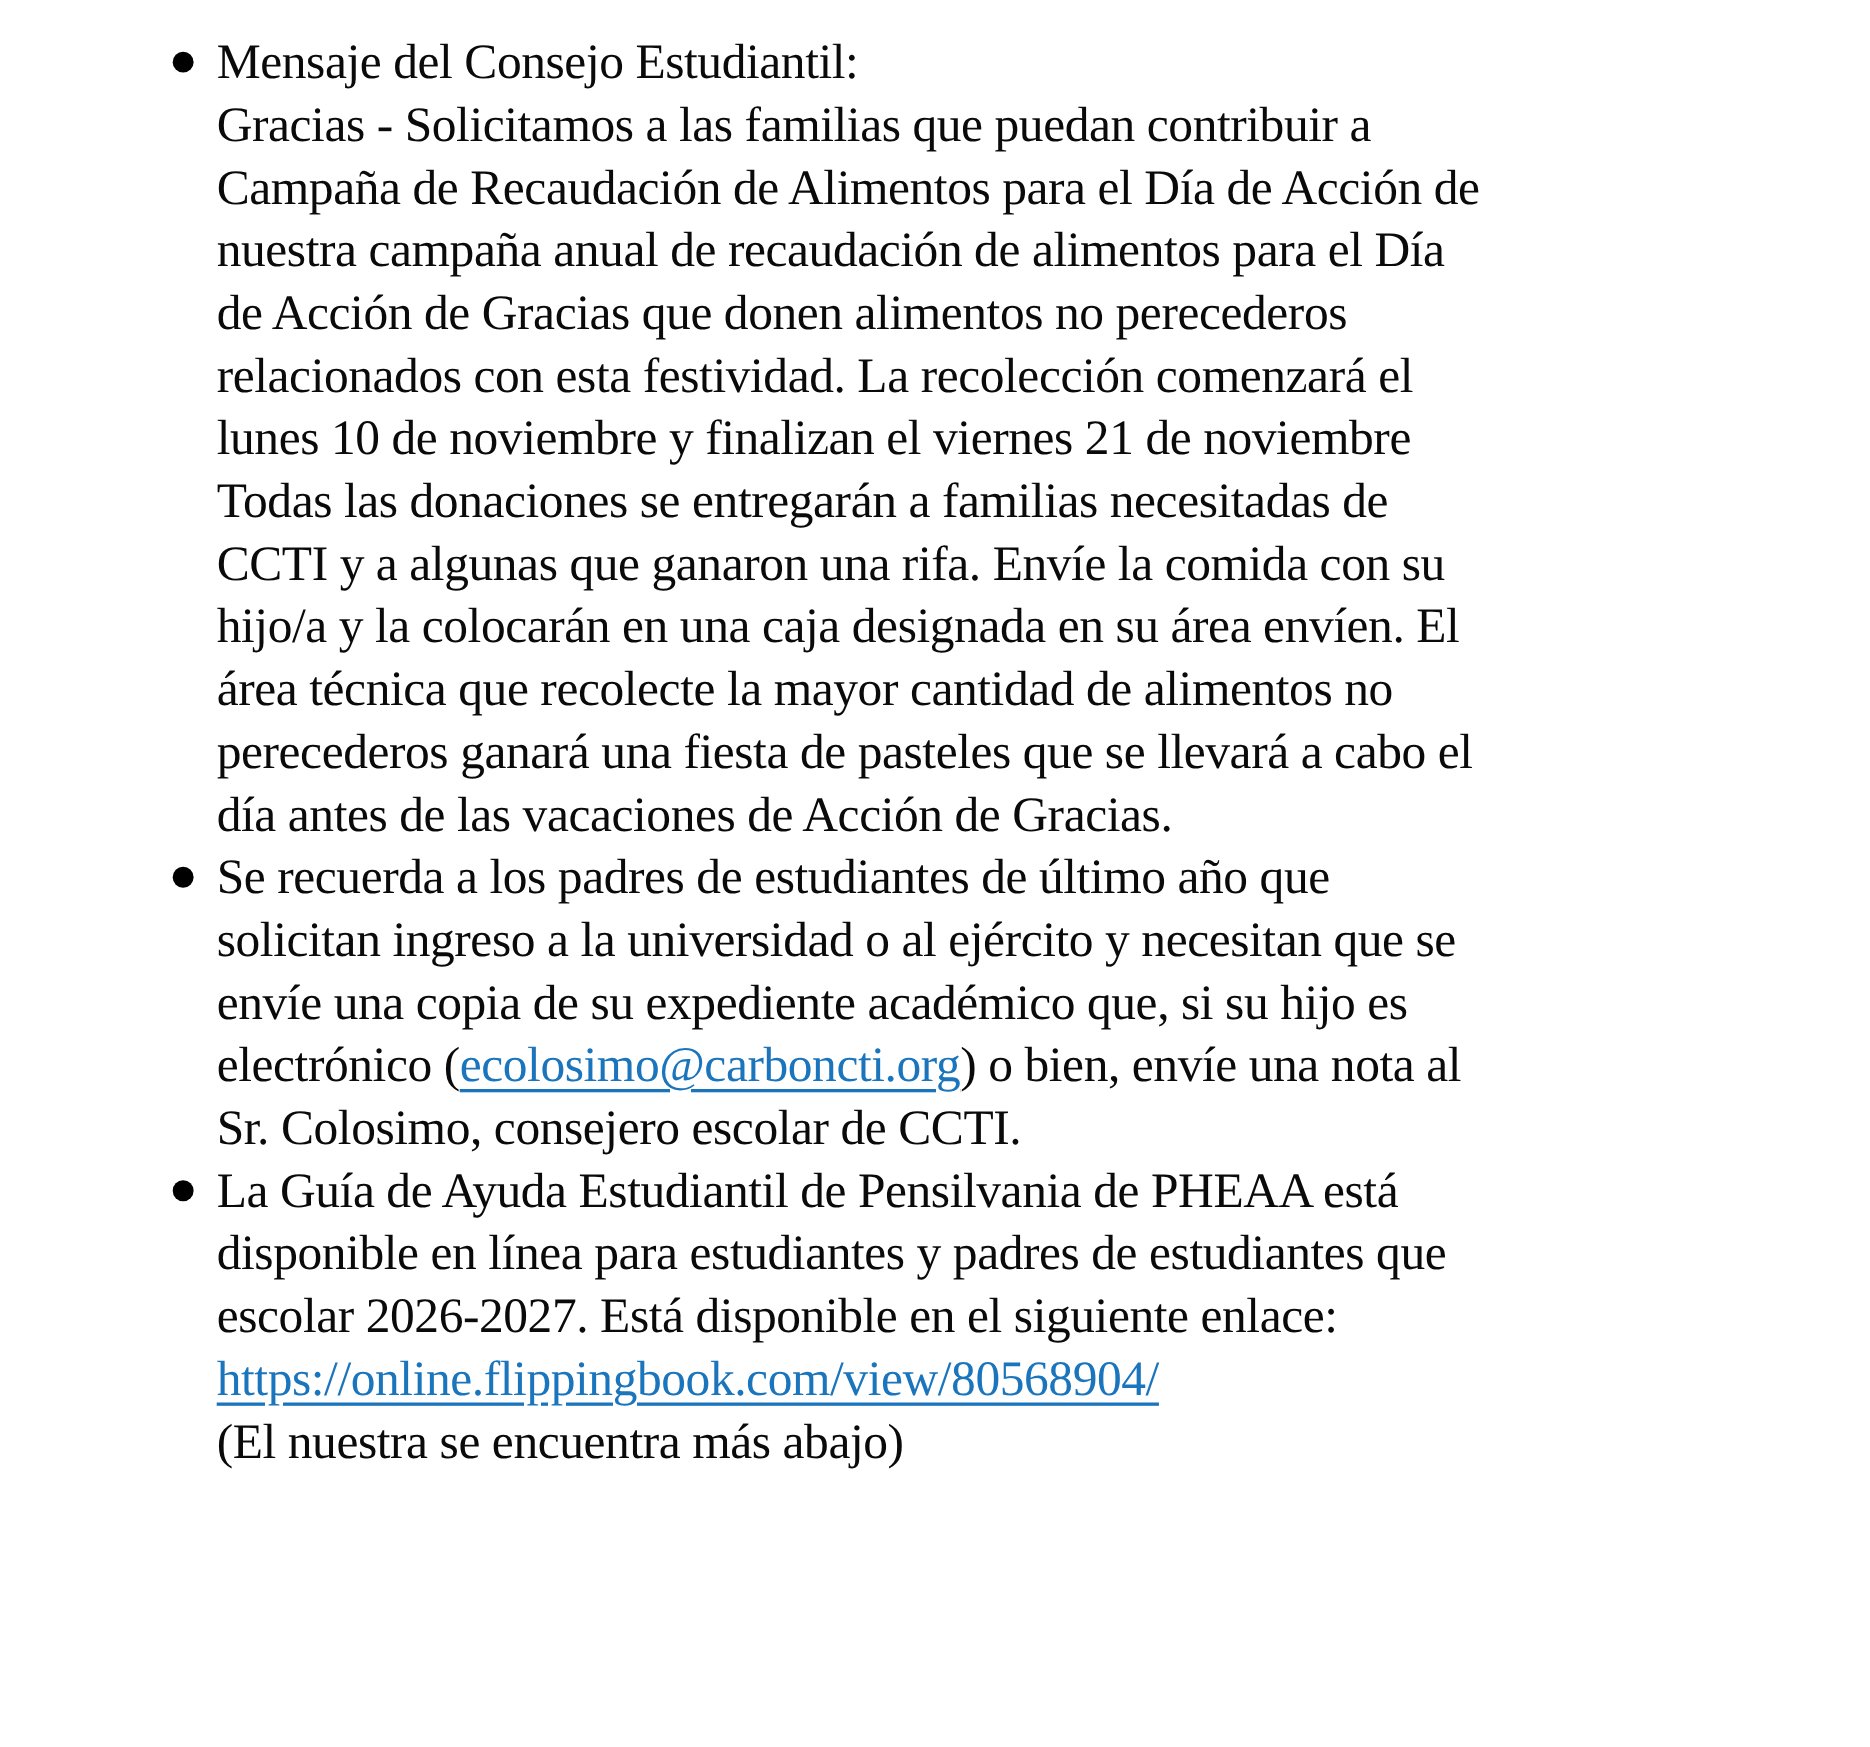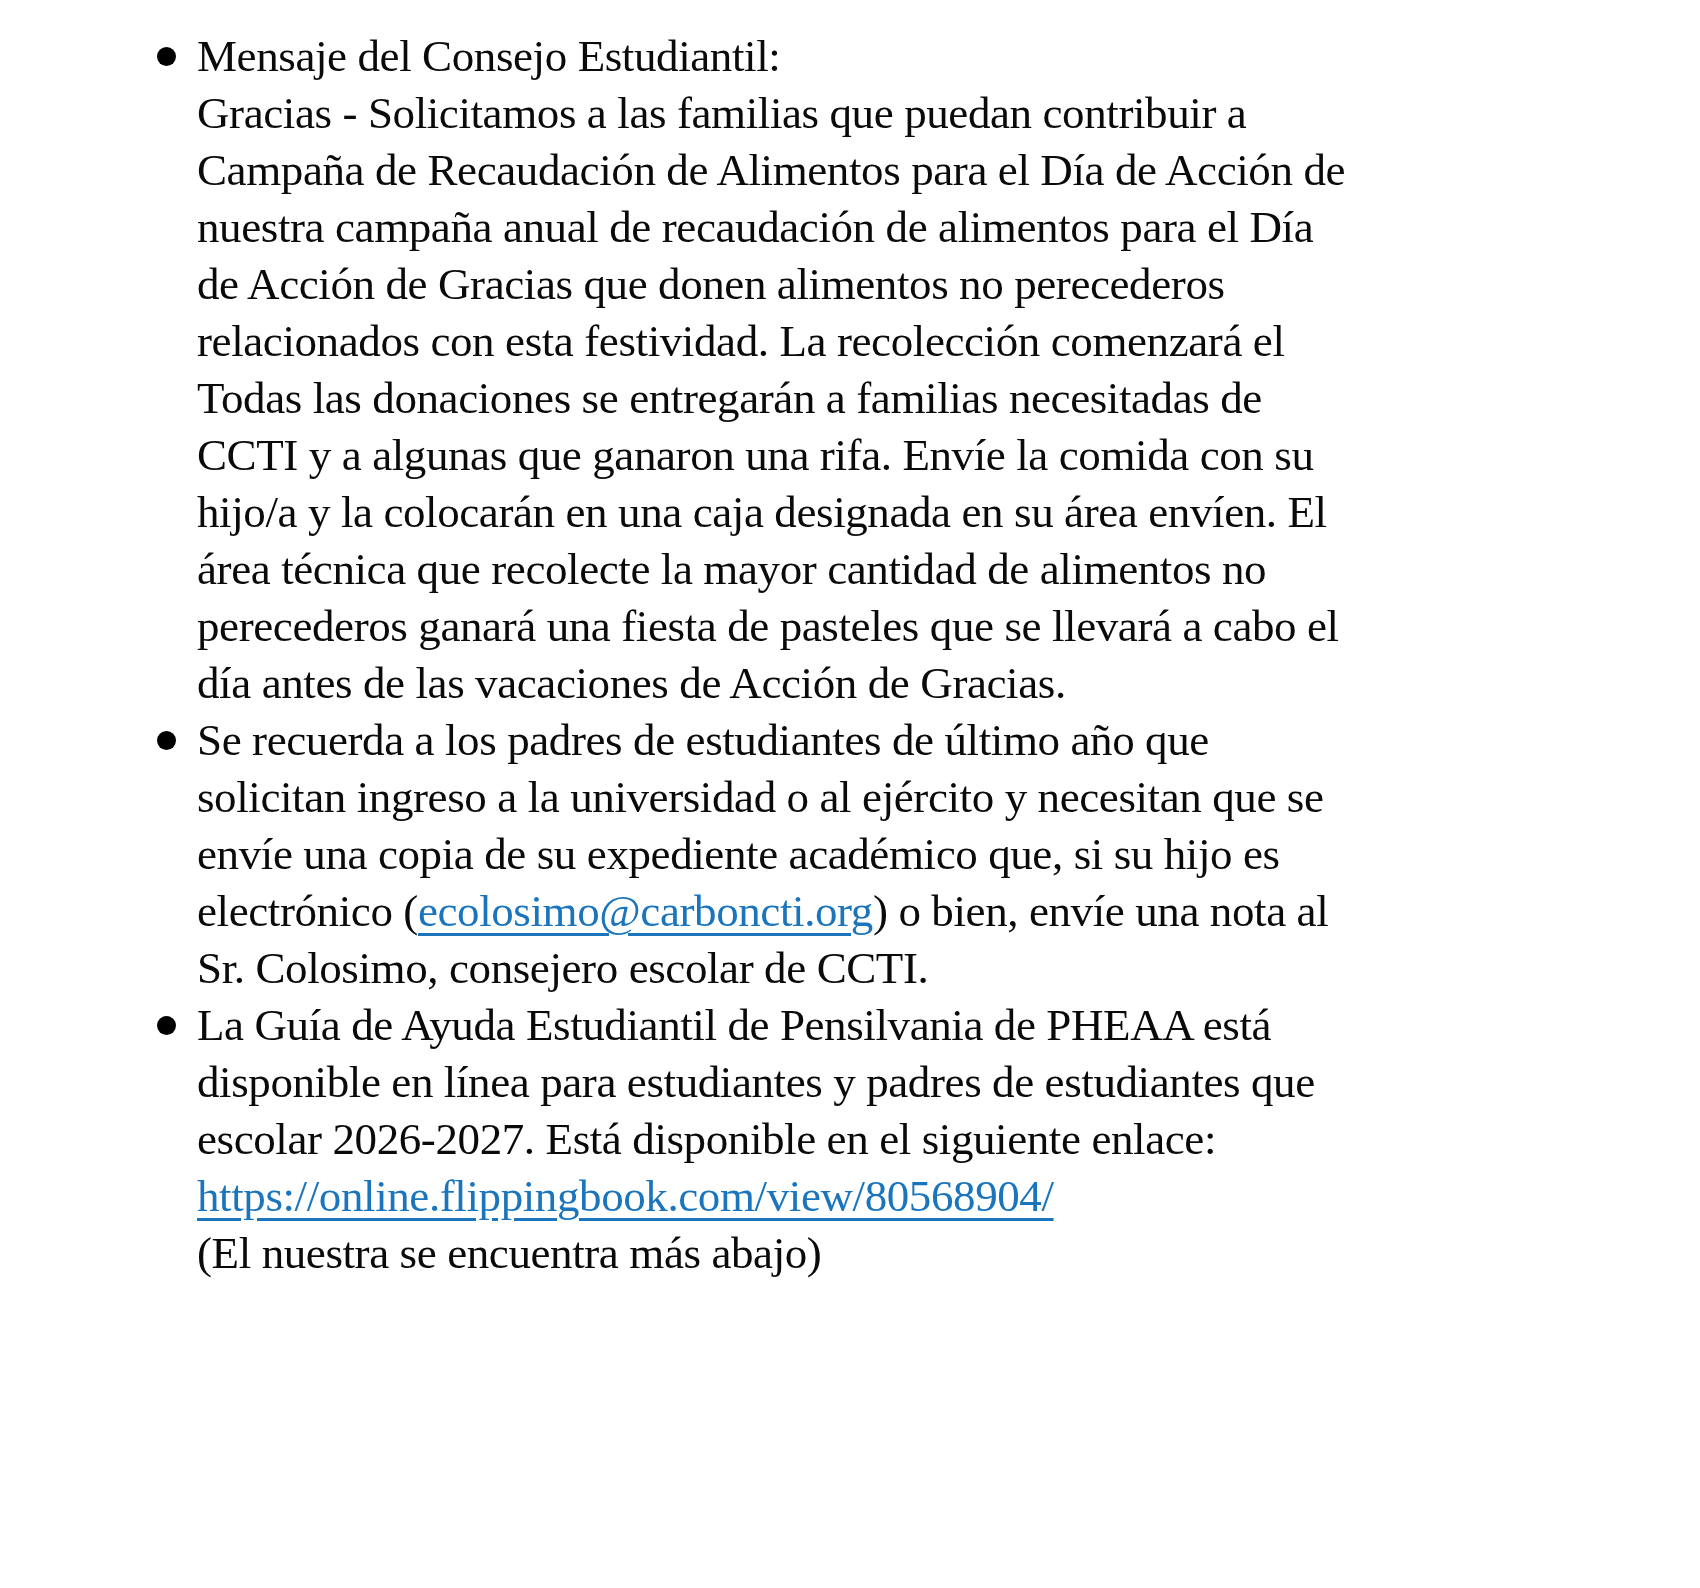--- a/index.html
+++ b/index.html
@@ -50,20 +50,21 @@
 <div class="doc">
 
   <div class="item">
     <span class="bullet"></span>
     <div class="line">Mensaje del Consejo Estudiantil:</div>
     <div class="line">Gracias - Solicitamos a las familias que puedan contribuir a</div>
     <div class="line">Campaña de Recaudación de Alimentos para el Día de Acción de</div>
     <div class="line">nuestra campaña anual de recaudación de alimentos para el Día</div>
     <div class="line">de Acción de Gracias que donen alimentos no perecederos</div>
     <div class="line">relacionados con esta festividad. La recolección comenzará el</div>
+    <div class="line">lunes 10 de noviembre y finalizan el viernes 21 de noviembre</div>
     <div class="line">Todas las donaciones se entregarán a familias necesitadas de</div>
     <div class="line">CCTI y a algunas que ganaron una rifa. Envíe la comida con su</div>
     <div class="line">hijo/a y la colocarán en una caja designada en su área envíen. El</div>
     <div class="line">área técnica que recolecte la mayor cantidad de alimentos no</div>
     <div class="line">perecederos ganará una fiesta de pasteles que se llevará a cabo el</div>
     <div class="line">día antes de las vacaciones de Acción de Gracias.</div>
   </div>
 
   <div class="item">
     <span class="bullet"></span>

